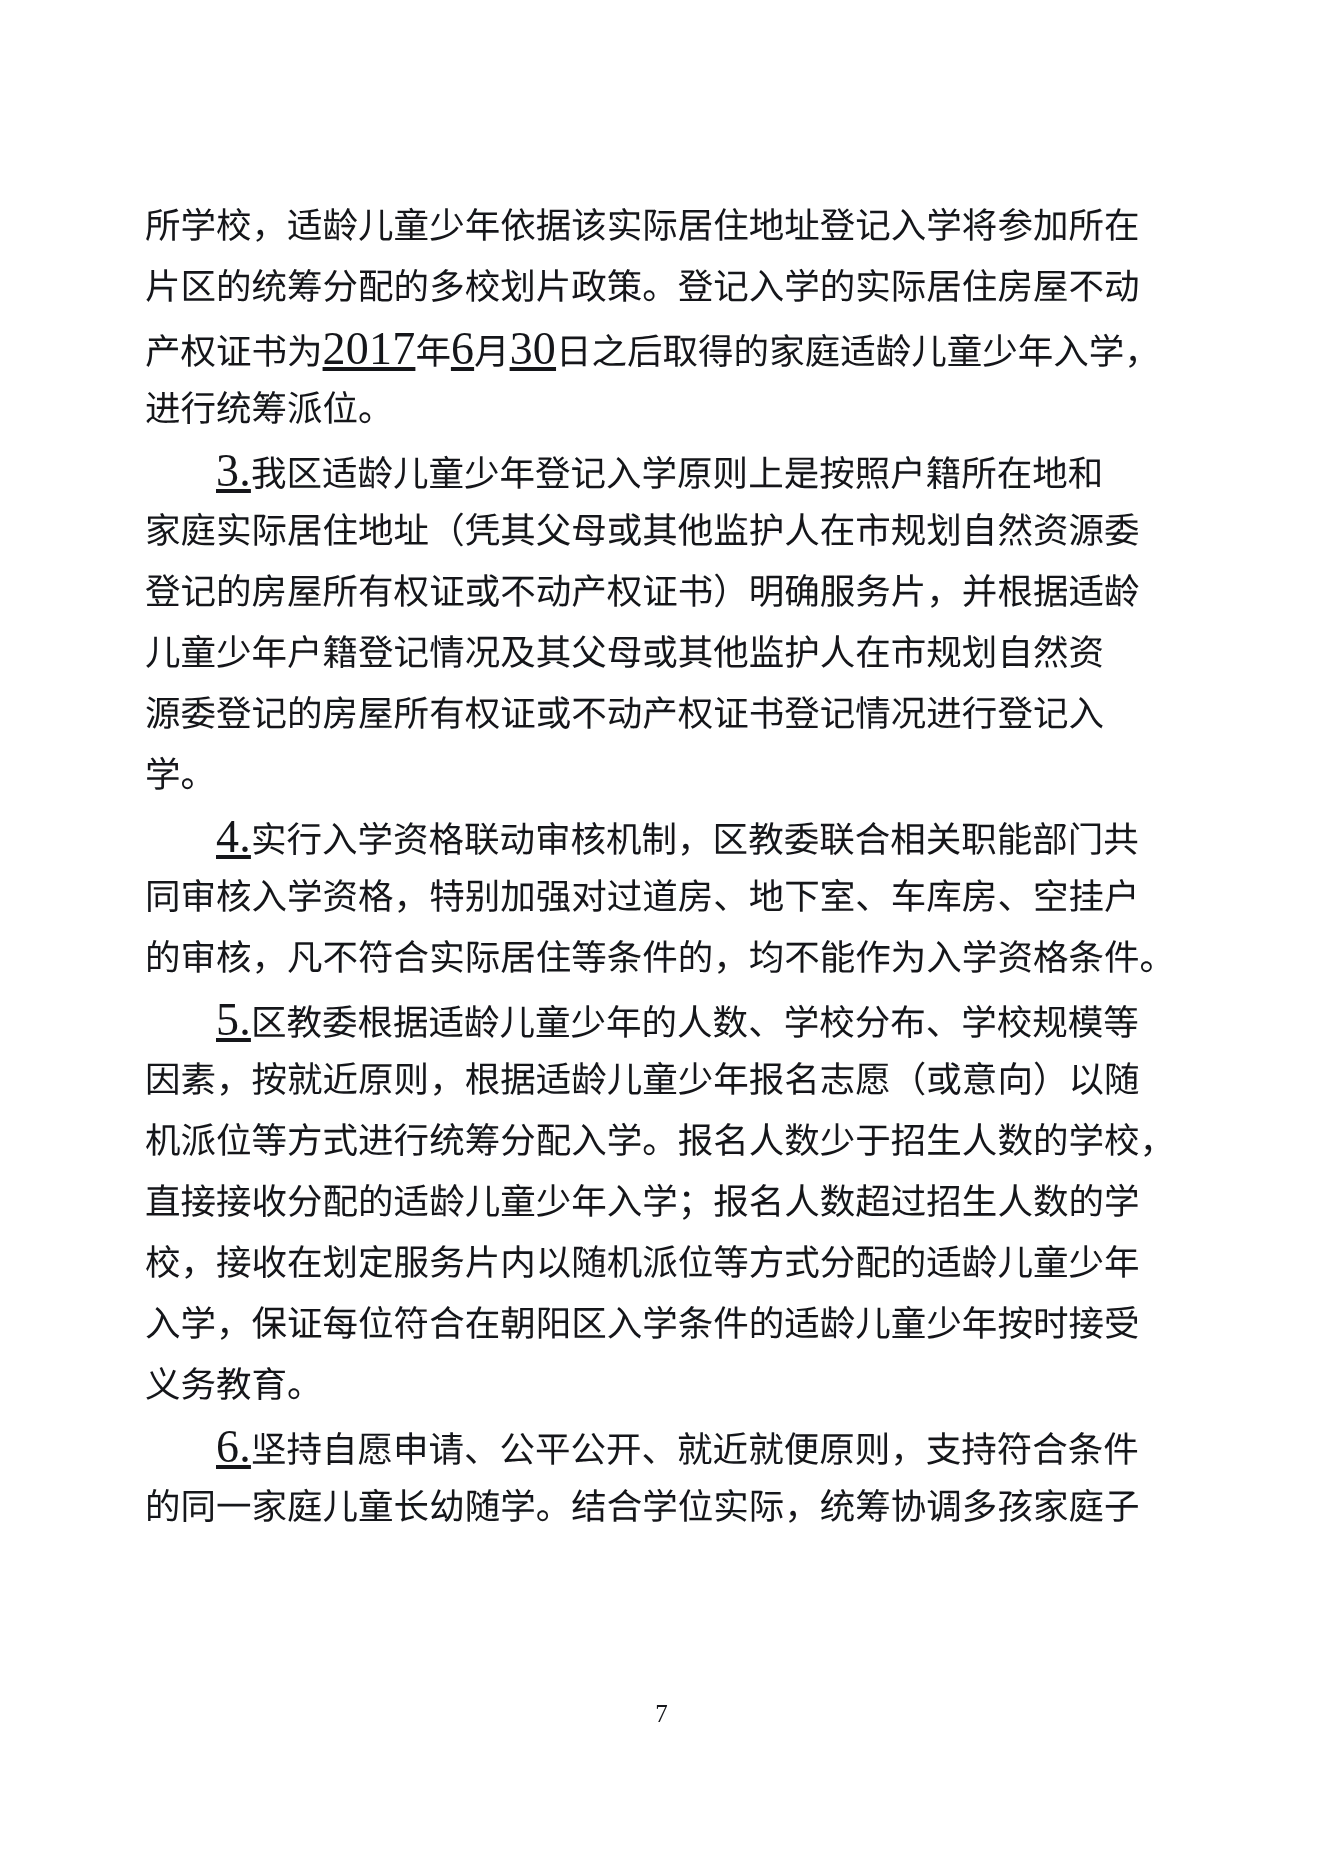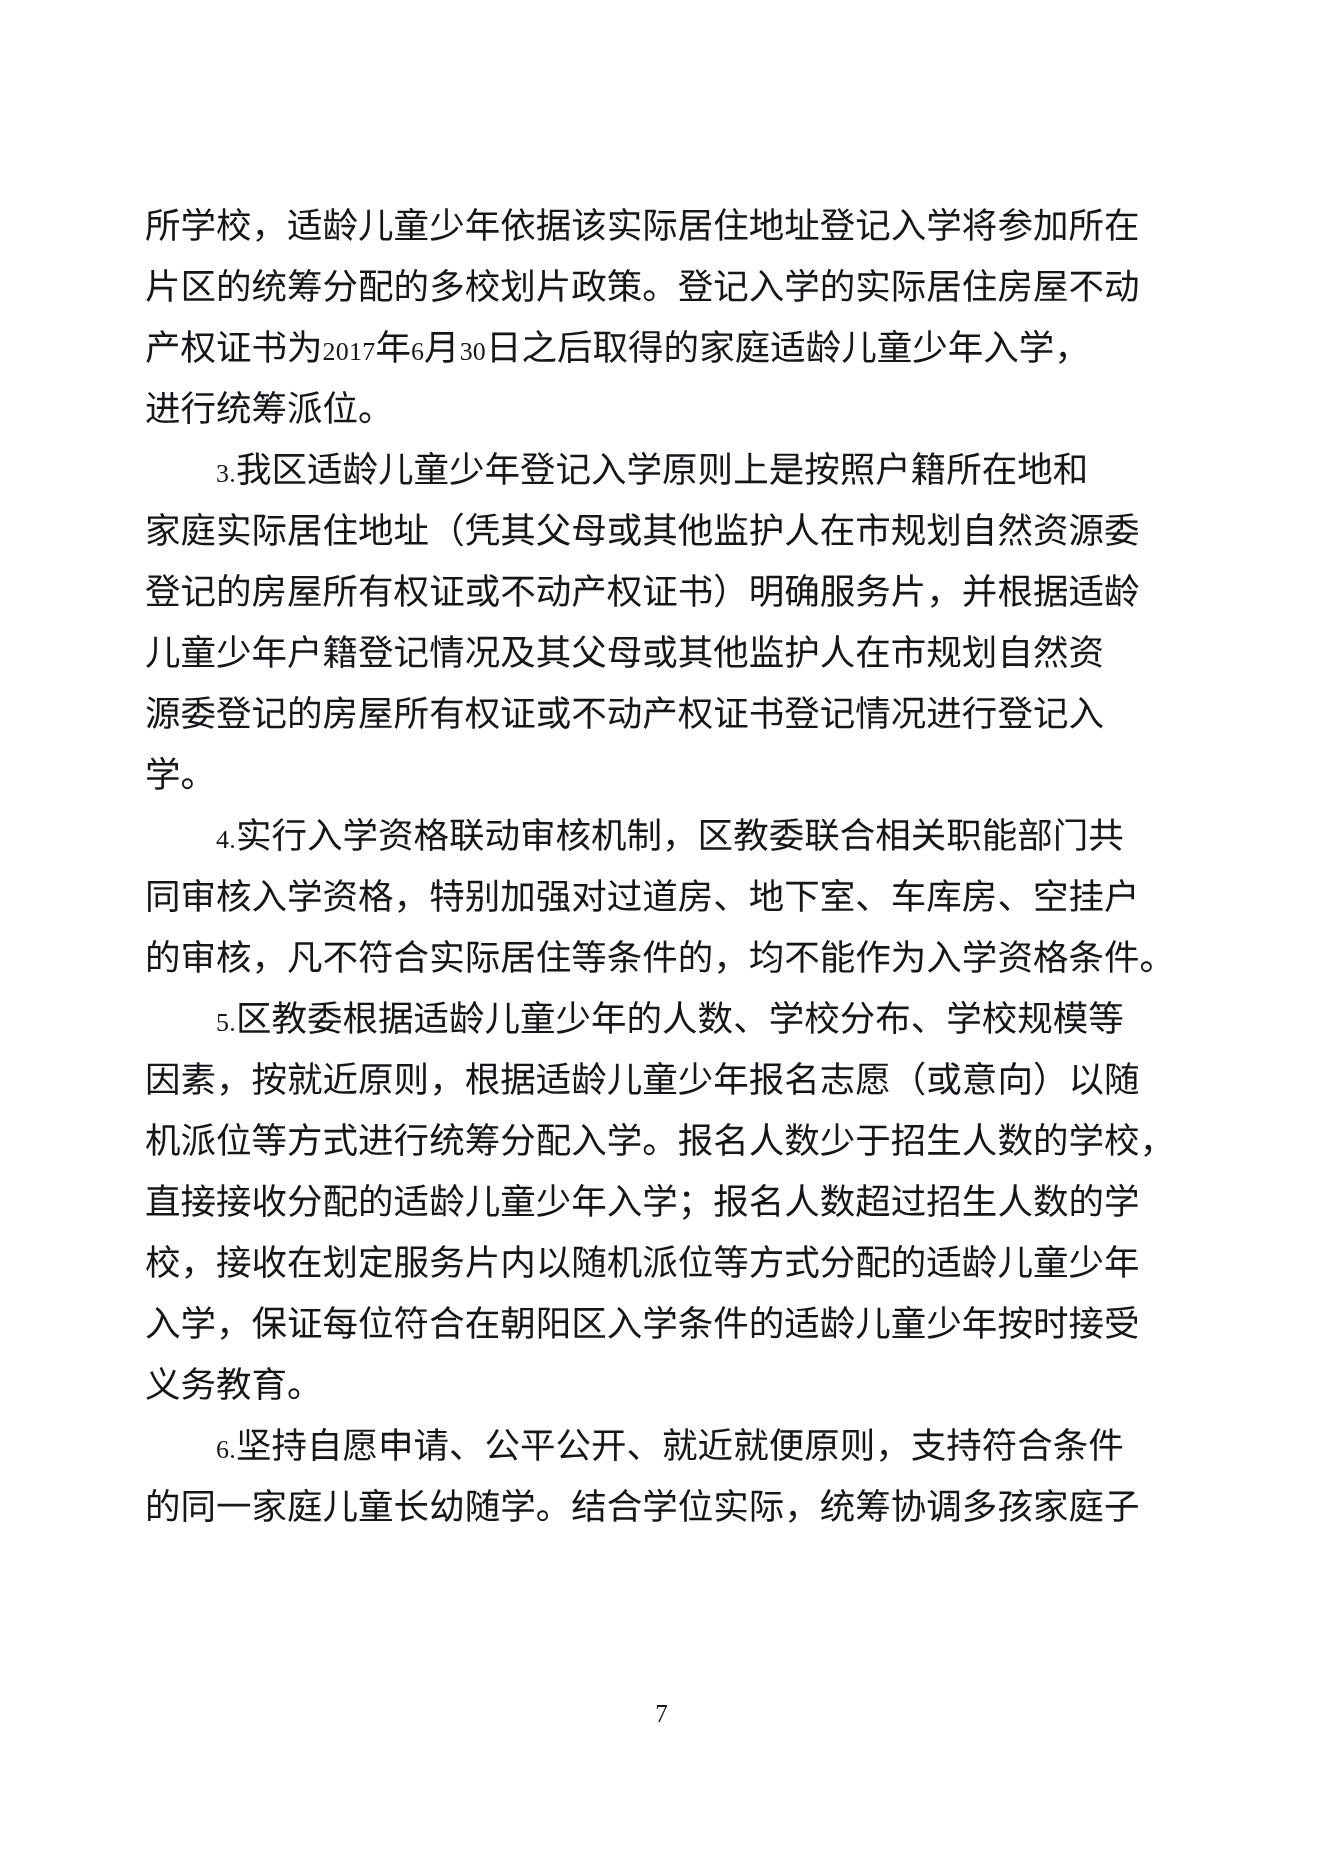--- a/index.html
+++ b/index.html
@@ -61,22 +61,23 @@
   
   .indent {
     display: inline-block;
     width: 71px;
     flex: 0 0 71px;
   }
 
   
   .lat {
     font-family: "Liberation Serif", "DejaVu Serif", serif;
-    font-size: 26px;
+    font-size: 46px;
     letter-spacing: 0.2px;
+    text-decoration: underline;
   }
 
   .footer {
     position: absolute;
     left: 0;
     top: 1700px;
     width: 1323px;
     text-align: center;
     font-family: "Liberation Serif", "DejaVu Serif", serif;
     font-size: 25px;

